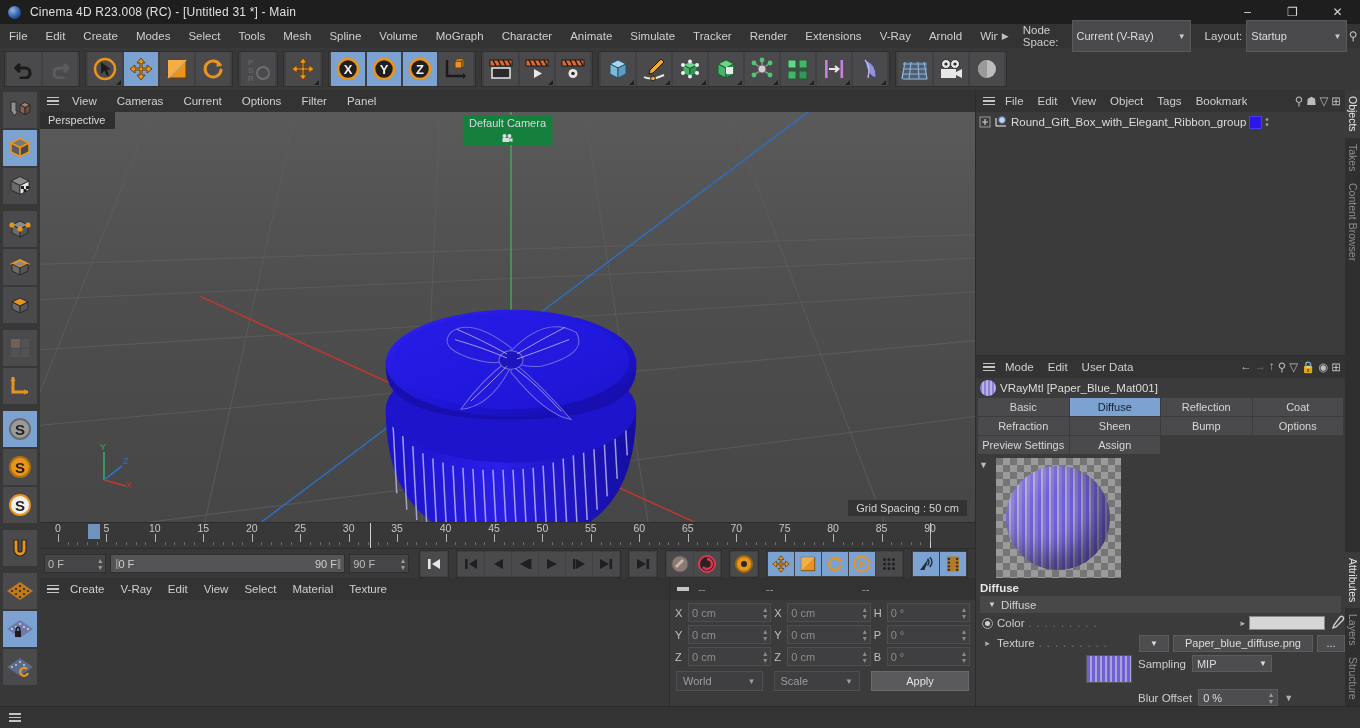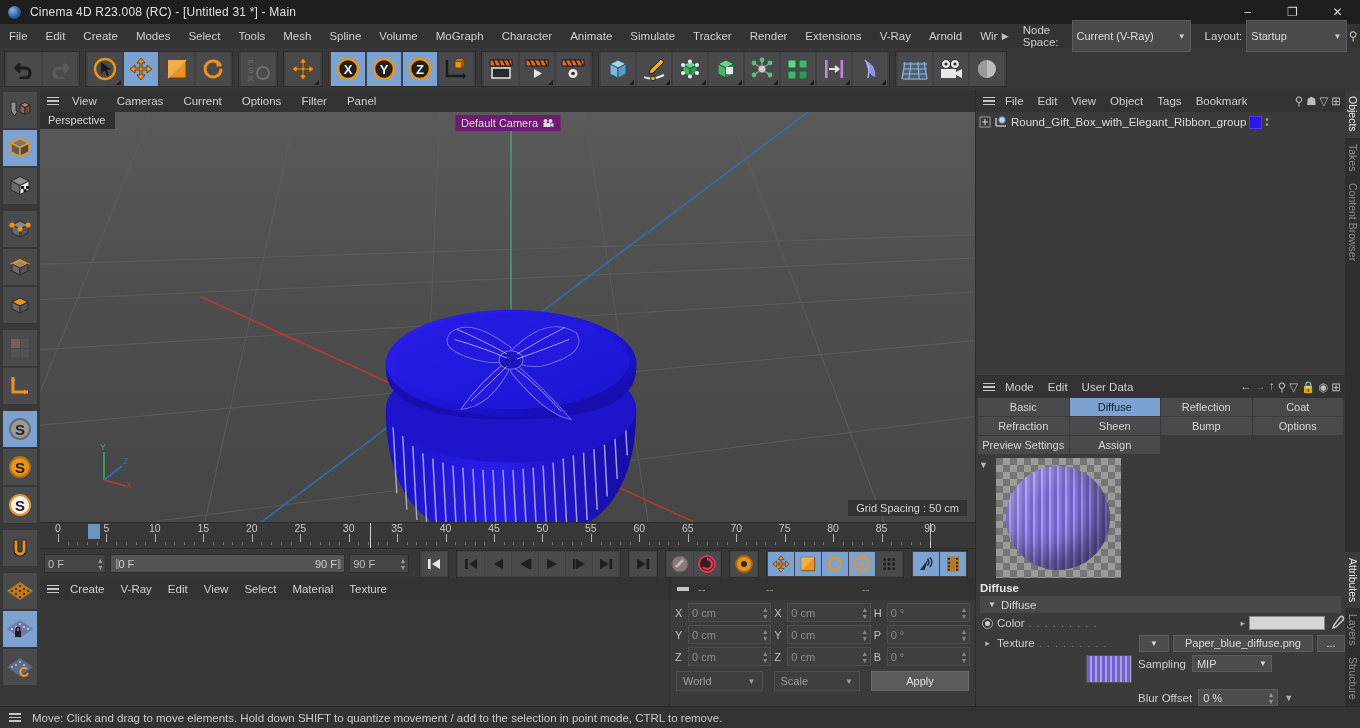--- a/index.html
+++ b/index.html
@@ -45,21 +45,21 @@
   .rightcol{width:385px;display:flex;flex-direction:column;background:#383839;}
 
   
   .vpmenu{height:22px;background:#333334;display:flex;align-items:center;padding-left:4px;}
   .vpmenu .mi{padding:0 10px;line-height:22px;color:#cfcfcf;}
   .burger{display:inline-flex;flex-direction:column;justify-content:center;gap:2px;width:18px;padding:0 3px;}
   .burger i{display:block;height:1.5px;background:#c5c5c5;width:12px;}
   .vpwrap{flex:1;position:relative;background:#4c4c4c;overflow:hidden;}
   .vp-grad{position:absolute;inset:0;background:linear-gradient(180deg,#5a5a5a 0%,#4e4e4e 45%,#464646 100%);}
   .vplabel{position:absolute;left:0;top:0;background:#2f2f30;color:#d9d9d9;padding:2px 10px 3px 8px;font-size:11px;}
-  .vpcam{position:absolute;top:3px;left:50%;transform:translateX(-50%);background:#701a75;color:#dadada;padding:2px 6px;font-size:11px;display:flex;align-items:center;gap:4px;}
+  .vpcam{position:absolute;top:3px;left:50%;transform:translateX(-50%);background:#15803d;color:#dadada;padding:2px 6px;font-size:11px;display:flex;align-items:center;gap:4px;flex-direction:column;}
   .vpgrid{position:absolute;right:8px;bottom:6px;background:#333334;color:#d4d4d4;padding:2px 8px;font-size:11px;}
   .axis-widget{position:absolute;left:56px;bottom:34px;width:50px;height:50px;}
 
   
   .tlruler{height:26px;background:#383839;position:relative;border-top:1px solid #2c2c2d;}
   .tlruler .tkm{position:absolute;top:11px;width:1px;height:8px;background:#b5b5b5;}
   .tlruler .lb{position:absolute;top:-1px;font-size:10.5px;color:#c6c6c6;transform:translateX(-50%);}
   .tlruler .dot{position:absolute;top:19px;width:1px;height:3px;background:#6d6d6d;}
   .playhead{position:absolute;top:0;bottom:0;width:1px;background:#cfcfcf;}
   .greenmark{position:absolute;top:1px;width:12px;height:15px;background:#6f93bd;}
@@ -1133,20 +1133,24 @@
               <span style="color:#6a6a6a">→</span>
               <span>↑</span>
               <span>⚲</span>
               <span>▽</span>
               <span>🔒</span>
               <span>◉</span>
               <span>⊞</span>
             </div>
           </div>
 
+          <div class="attrhdr">
+            <span class="attr-ball"></span>
+            <span class="attrtitle">VRayMtl [Paper_Blue_Mat001]</span>
+          </div>
 
           <div class="tabgrid">
             <div class="tabbtn">Basic</div>
             <div class="tabbtn sel">Diffuse</div>
             <div class="tabbtn">Reflection</div>
             <div class="tabbtn">Coat</div>
             <div class="tabbtn">Refraction</div>
             <div class="tabbtn">Sheen</div>
             <div class="tabbtn">Bump</div>
             <div class="tabbtn">Options</div>
@@ -1228,14 +1232,13 @@
     </div>
   </div>
 </div>
 
 <div class="statusbar">
   <span class="burger">
       <i></i>
       <i></i>
       <i></i>
     </span>
-  <span class="statustext">Move: Click and drag to move elements. Hold down SHIFT to quantize movement / add to the selection in point mode, CTRL to remove.</span>
 </div>
 
 </body></html>

